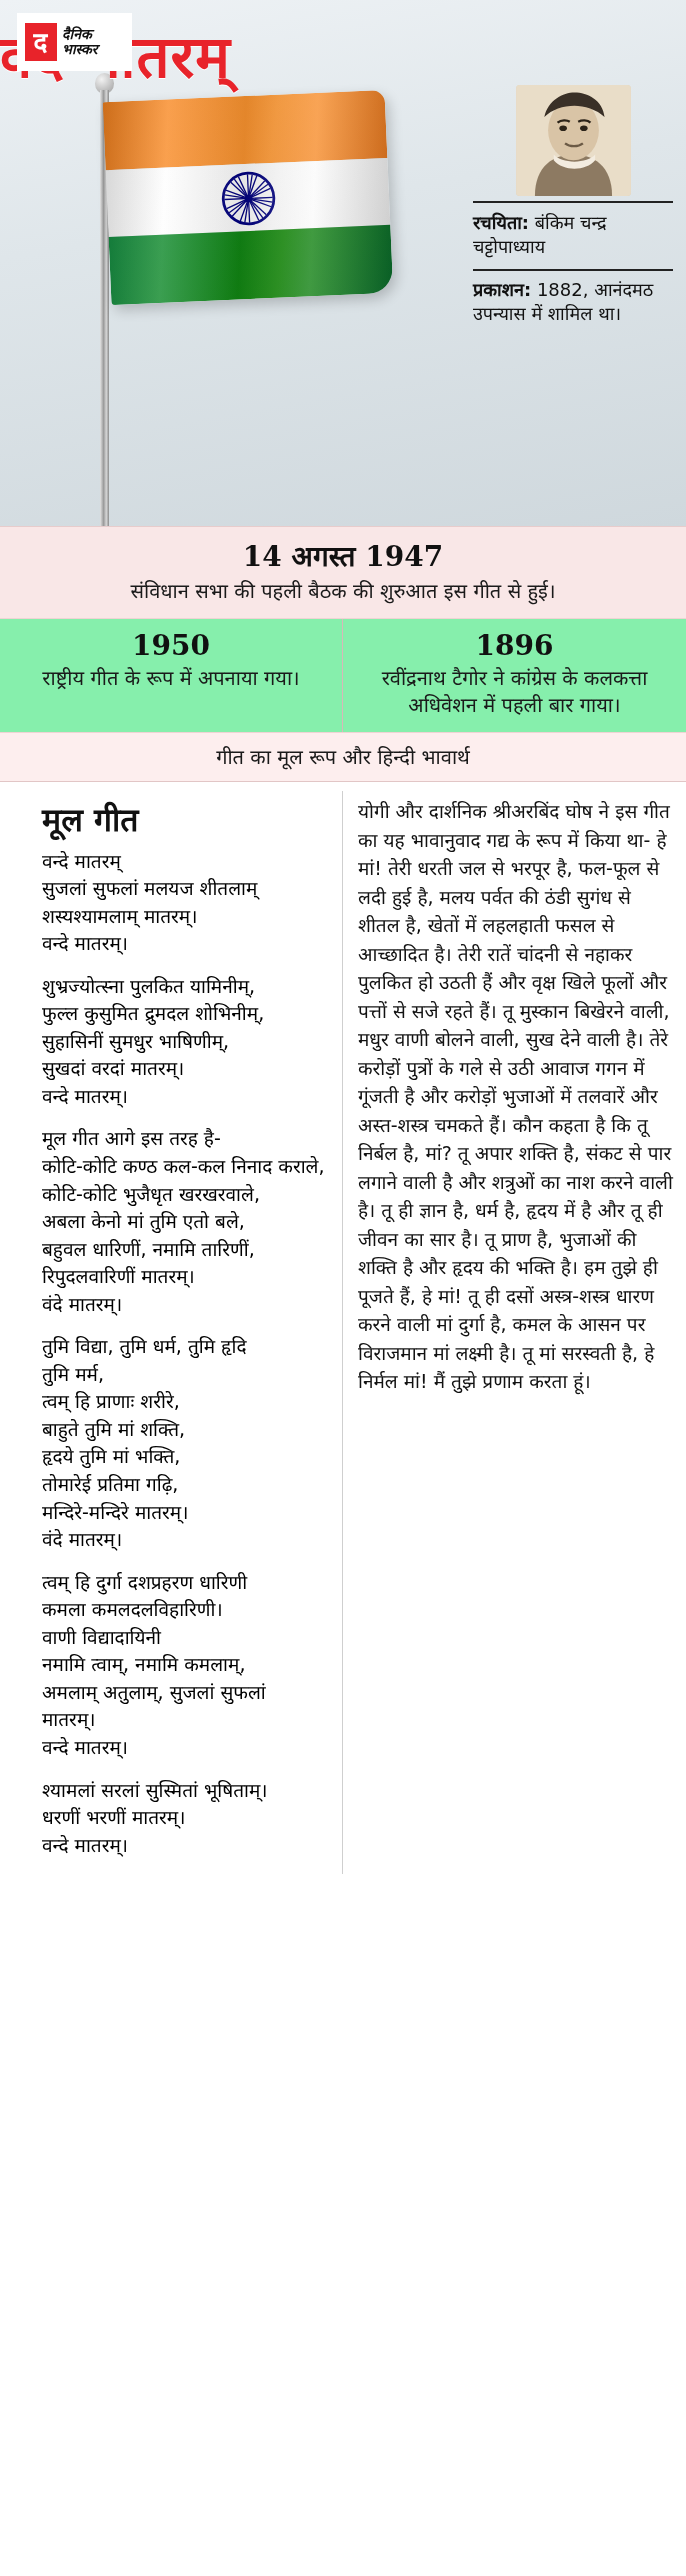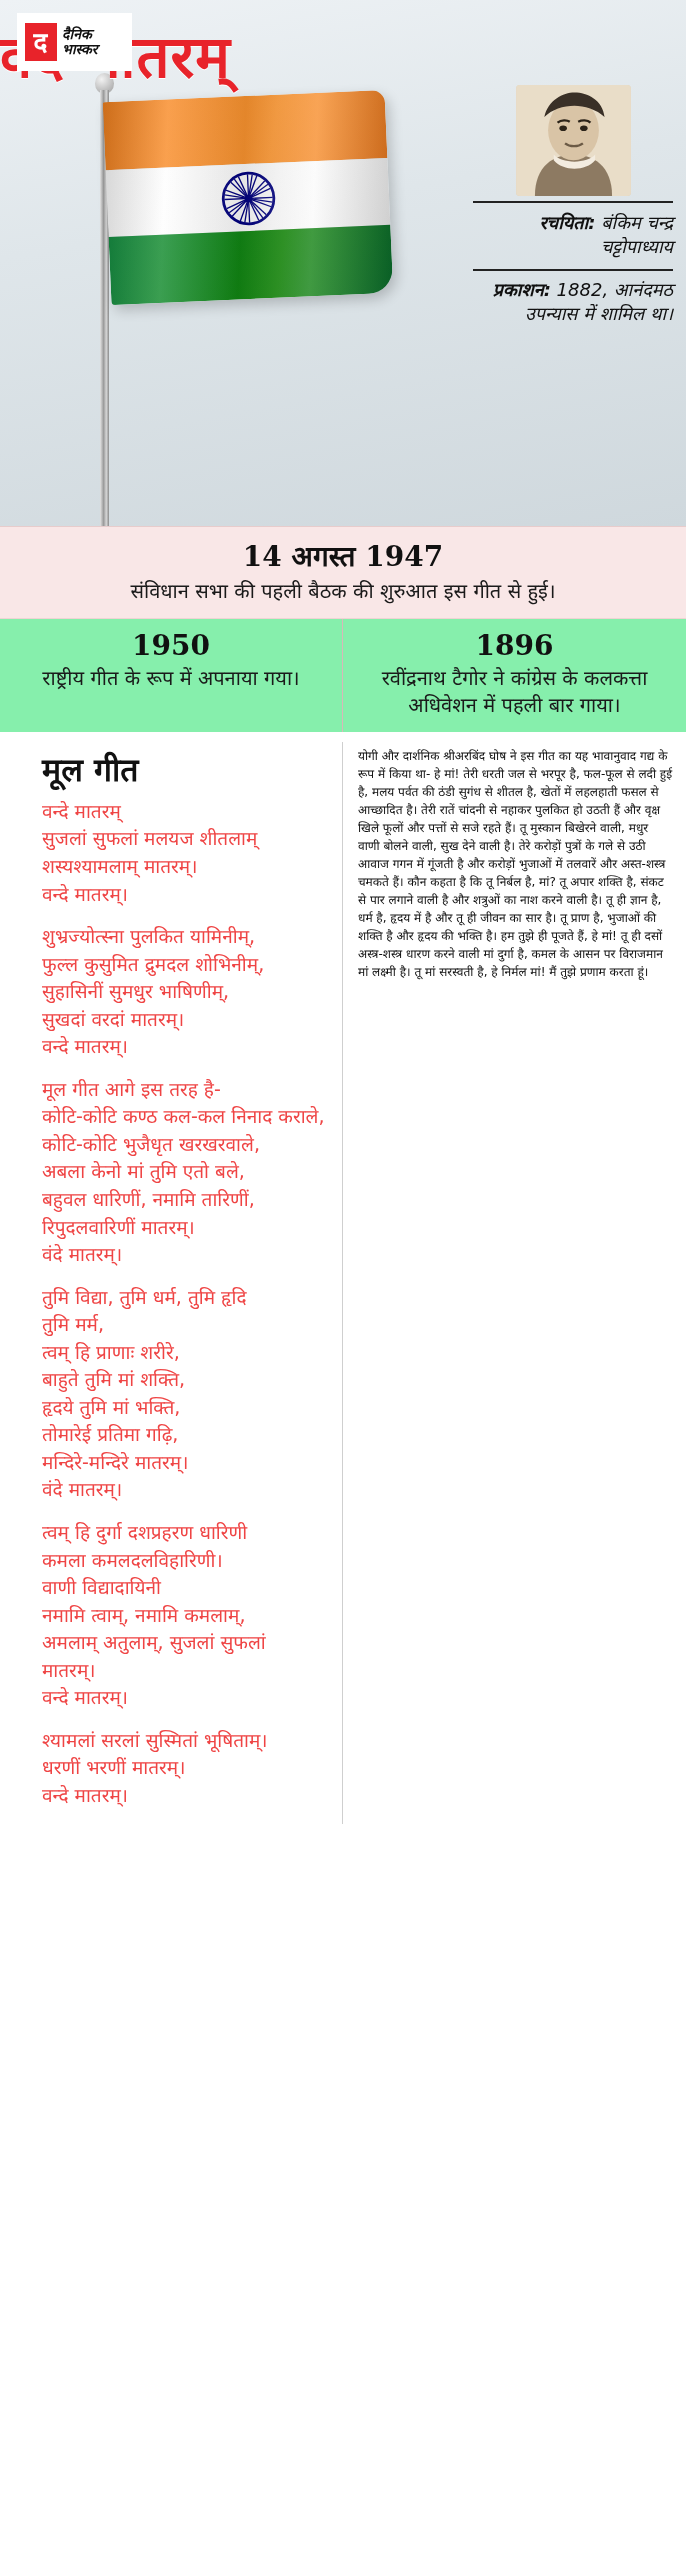--- a/index.html
+++ b/index.html
@@ -117,23 +117,22 @@
     position: relative;
     overflow: hidden;
   }
   .portrait svg { position: absolute; left: 0; top: 0; }
   .rule {
     height: 1.9px; background: #222; margin: 5.6px 0 7.5px 0;
   }
   .meta {
     font-size: 18px;
     line-height: 1.35;
-    text-align: right;
-    color: #111;
-    font-style: italic;
+    text-align: left;
+    color: #111;
   }
   .meta b { font-weight: bold; }
   .meta + .rule { margin-top: 9.4px; }
 
   
   .band-row {
     background: #f9e7e7;
     border-top: 0.9px solid #e7cccc;
     padding: 9.4px 13px 13px 13px;
     text-align: center;
@@ -185,26 +184,26 @@
   .col-head {
     font-family: "DejaVu Serif", serif;
     font-weight: bold;
     font-size: 32px;
     color: #111;
     margin-bottom: 7.5px;
   }
   .verse {
     font-size: 19px;
     line-height: 1.45;
-    color: #ef4444;
+    color: #000000;
     margin-bottom: 15px;
     white-space: pre-line;
   }
   .prose {
-    font-size: 12px;
+    font-size: 19px;
     line-height: 1.5;
     color: #111;
     text-align: left;
   }
 </style>
 </head>
 <body>
 
 <div class="page">
 
@@ -285,20 +284,21 @@
     <div>
       <div class="big-date">1950</div>
       <div class="band-desc">राष्ट्रीय गीत के रूप में अपनाया गया।</div>
     </div>
     <div>
       <div class="big-date">1896</div>
       <div class="band-desc">रवींद्रनाथ टैगोर ने कांग्रेस के कलकत्ता अधिवेशन में पहली बार गाया।</div>
     </div>
   </div>
 
+  <div class="strip">गीत का मूल रूप और हिन्दी भावार्थ</div>
 
   <div class="lyrics">
     <div class="col left">
       <div class="col-head">मूल गीत</div>
       <div class="verse">वन्दे मातरम्
 सुजलां सुफलां मलयज शीतलाम्
 शस्यश्यामलाम् मातरम्।
 वन्दे मातरम्।</div>
       <div class="verse">शुभ्रज्योत्स्ना पुलकित यामिनीम्,
 फुल्ल कुसुमित द्रुमदल शोभिनीम्,

